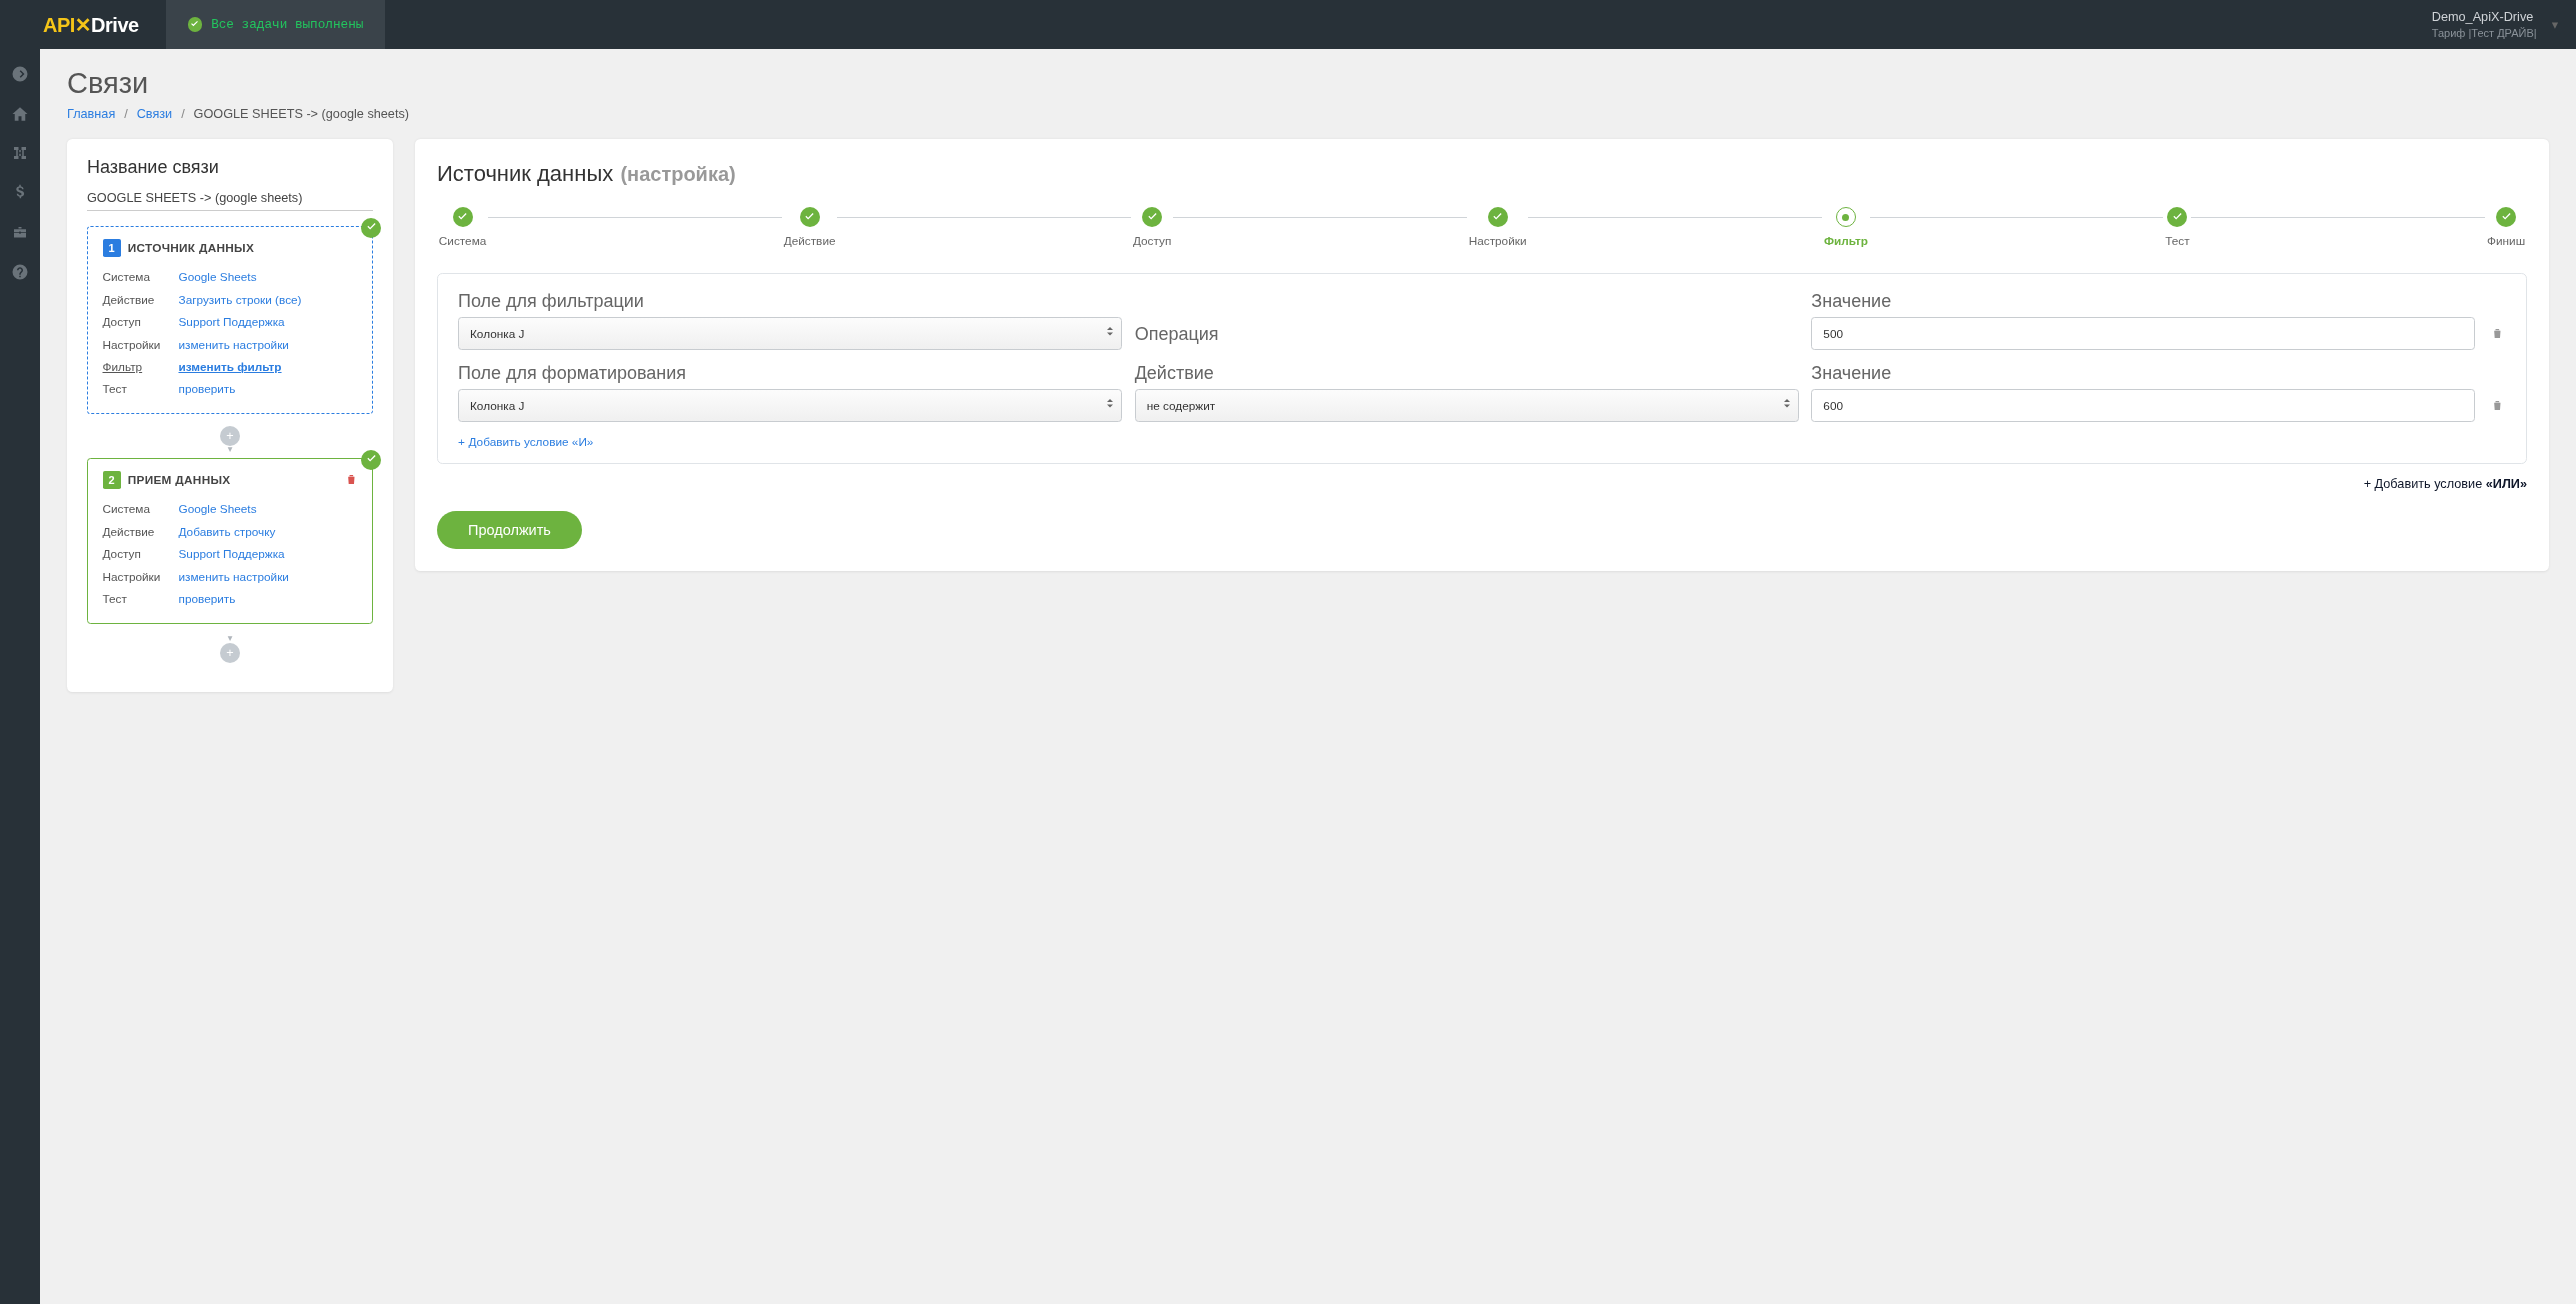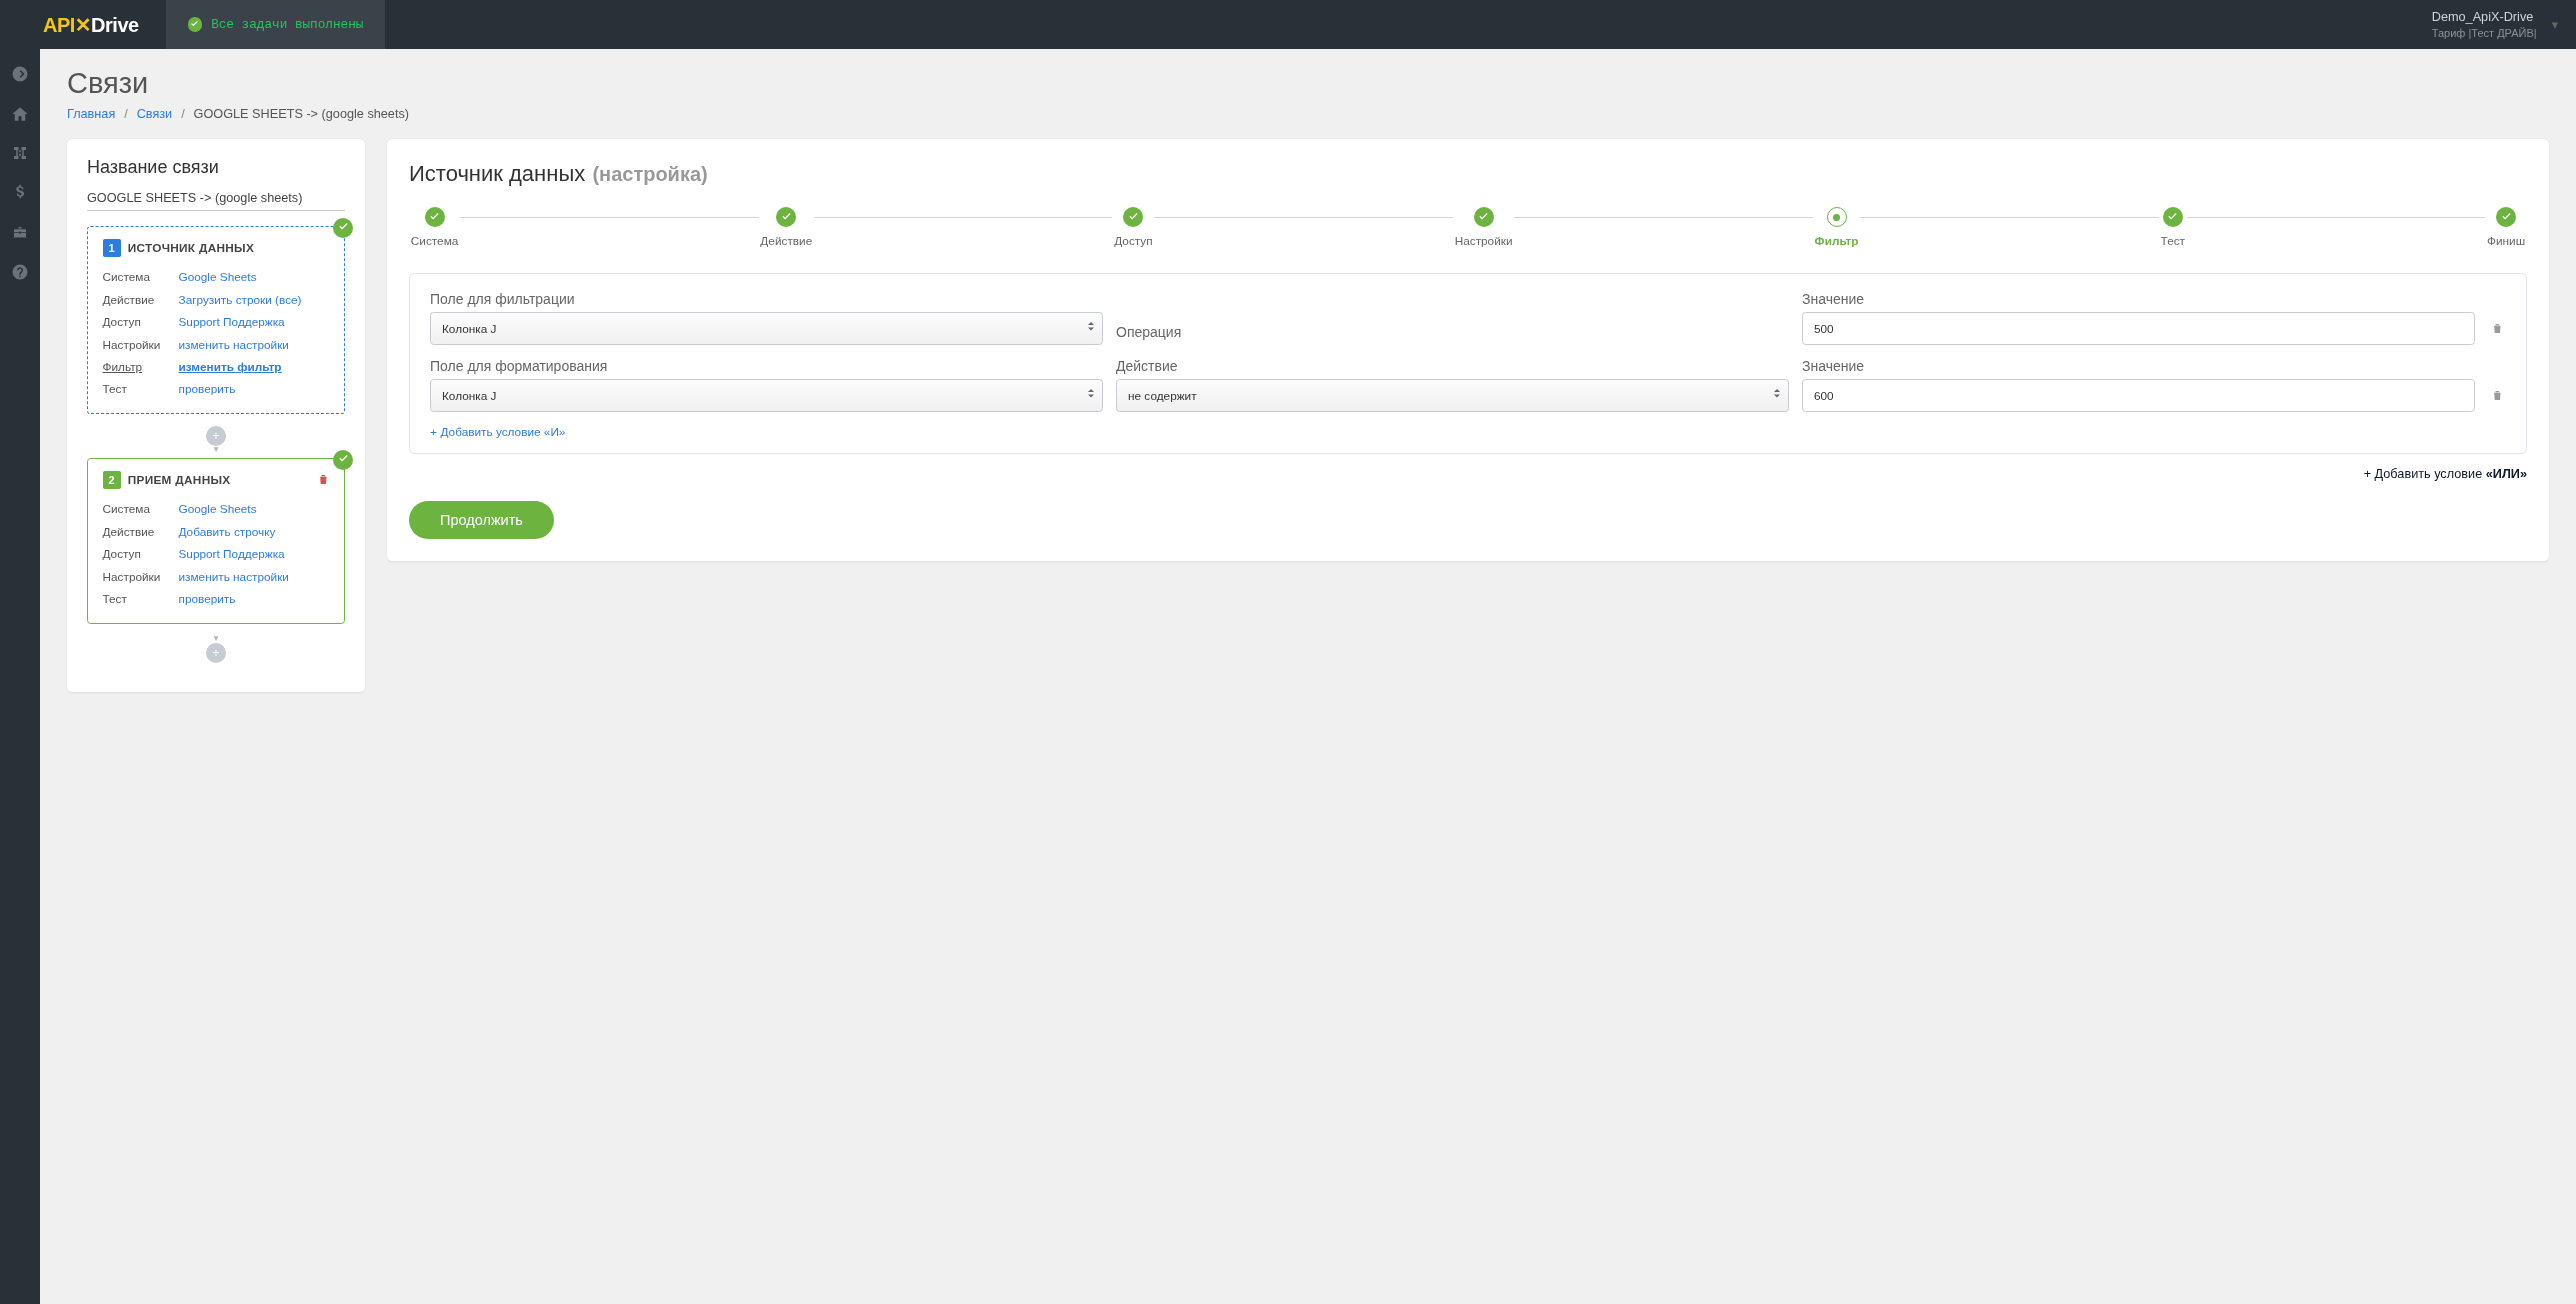--- a/index.html
+++ b/index.html
@@ -23,21 +23,21 @@
 .sidenav-item { width: 40px; height: 36px; display: flex; align-items: center; justify-content: center; cursor: pointer; }
 .sidenav-item svg { width: 18px; height: 18px; fill: #6a737a; }
 
 .main { margin-left: 40px; margin-top: 49px; padding: 18px 27px; }
 .page-title { font-size: 29px; color: #555; margin-bottom: 7.2px; font-weight: 400; }
 .breadcrumb { font-size: 12.7px; color: #555; margin-bottom: 18px; }
 .breadcrumb a { color: #2b7de0; text-decoration: none; }
 .breadcrumb .sep { color: #888; margin: 0 5.4px; }
 
 .content-row { display: flex; gap: 22px; }
-.left-col { width: 298px; flex-shrink: 0; }
+.left-col { width: 326px; flex-shrink: 0; }
 .right-col { flex: 1; }
 
 .card { background: #fff; border-radius: 5.4px; box-shadow: 0 0.9px 2.7px rgba(0,0,0,0.08); padding: 22px; }
 .left-col .card { padding: 18px 20px 25px; }
 .section-title { font-size: 18px; color: #333; margin-bottom: 9px; font-weight: 400; }
 .conn-name-input { width: 100%; border: none; border-bottom: 0.9px solid #ccc; padding: 3.6px 0 5.4px; font-size: 12.7px; color: #444; outline: none; margin-bottom: 14.5px; }
 
 .block { border: 1.8px dashed #2b7de0; border-radius: 3.6px; padding: 12.7px 14.5px; position: relative; margin-bottom: 7.2px; }
 .block.destination { border: 1.8px solid #6db33f; border-style: solid; }
 .block-check { position: absolute; top: -9px; right: -9px; width: 20px; height: 20px; background: #6db33f; border-radius: 50%; display: flex; align-items: center; justify-content: center; }
@@ -68,21 +68,21 @@
 .step-circle.current { background: #fff; border: 1.8px solid #6db33f; }
 .step-circle.current::after { content: ''; width: 7.2px; height: 7.2px; background: #6db33f; border-radius: 50%; }
 .step-label { font-size: 11.8px; color: #666; }
 .step.current .step-label { color: #6db33f; font-weight: 600; }
 .step-line { position: absolute; top: 10px; left: 18px; right: 18px; height: 0.9px; background: #d0d4d8; z-index: 1; }
 
 .filter-title { font-size: 15.4px; color: #333; text-decoration: underline; font-weight: 500; margin-bottom: 16.3px; }
 .filter-box { border: 0.9px solid #e0e4e8; border-radius: 5.4px; padding: 16.3px 20px 14.5px; margin-bottom: 12.7px; }
 .filter-row { display: flex; gap: 12.7px; align-items: flex-end; margin-bottom: 12.7px; }
 .filter-field { flex: 1; }
-.filter-field-label { font-size: 14px; color: #666; margin-bottom: 5.4px; display: block; }
+.filter-field-label { font-size: 18px; color: #666; margin-bottom: 5.4px; display: block; }
 .select-wrap { position: relative; }
 .select-wrap select { width: 100%; height: 33px; padding: 0 25px 0 11px; border: 0.9px solid #c8ccd0; border-radius: 3.6px; background: linear-gradient(#fcfcfc, #f0f0f0); font-size: 11.8px; color: #333; appearance: none; cursor: pointer; }
 .select-wrap::after { content: ''; position: absolute; right: 9px; top: 50%; transform: translateY(-50%); width: 0; height: 0; border-left: 3.6px solid transparent; border-right: 3.6px solid transparent; border-top: 3.6px solid #666; pointer-events: none; }
 .select-wrap::before { content: ''; position: absolute; right: 9px; top: 50%; transform: translateY(-50%) translateY(-5.4px); width: 0; height: 0; border-left: 3.6px solid transparent; border-right: 3.6px solid transparent; border-bottom: 3.6px solid #666; pointer-events: none; }
 .text-input { width: 100%; height: 33px; padding: 0 11px; border: 0.9px solid #c8ccd0; border-radius: 3.6px; font-size: 11.8px; color: #333; }
 .row-delete { width: 18px; height: 33px; display: flex; align-items: center; justify-content: center; cursor: pointer; }
 .row-delete svg { width: 12.7px; height: 12.7px; fill: #999; }
 .add-and { color: #2b7de0; font-size: 11.8px; cursor: pointer; display: flex; align-items: center; gap: 3.6px; }
 .add-or { color: #0f172a; font-size: 12.7px; cursor: pointer; text-align: right; margin-bottom: 20px; }
 .add-or b { font-weight: 700; }

